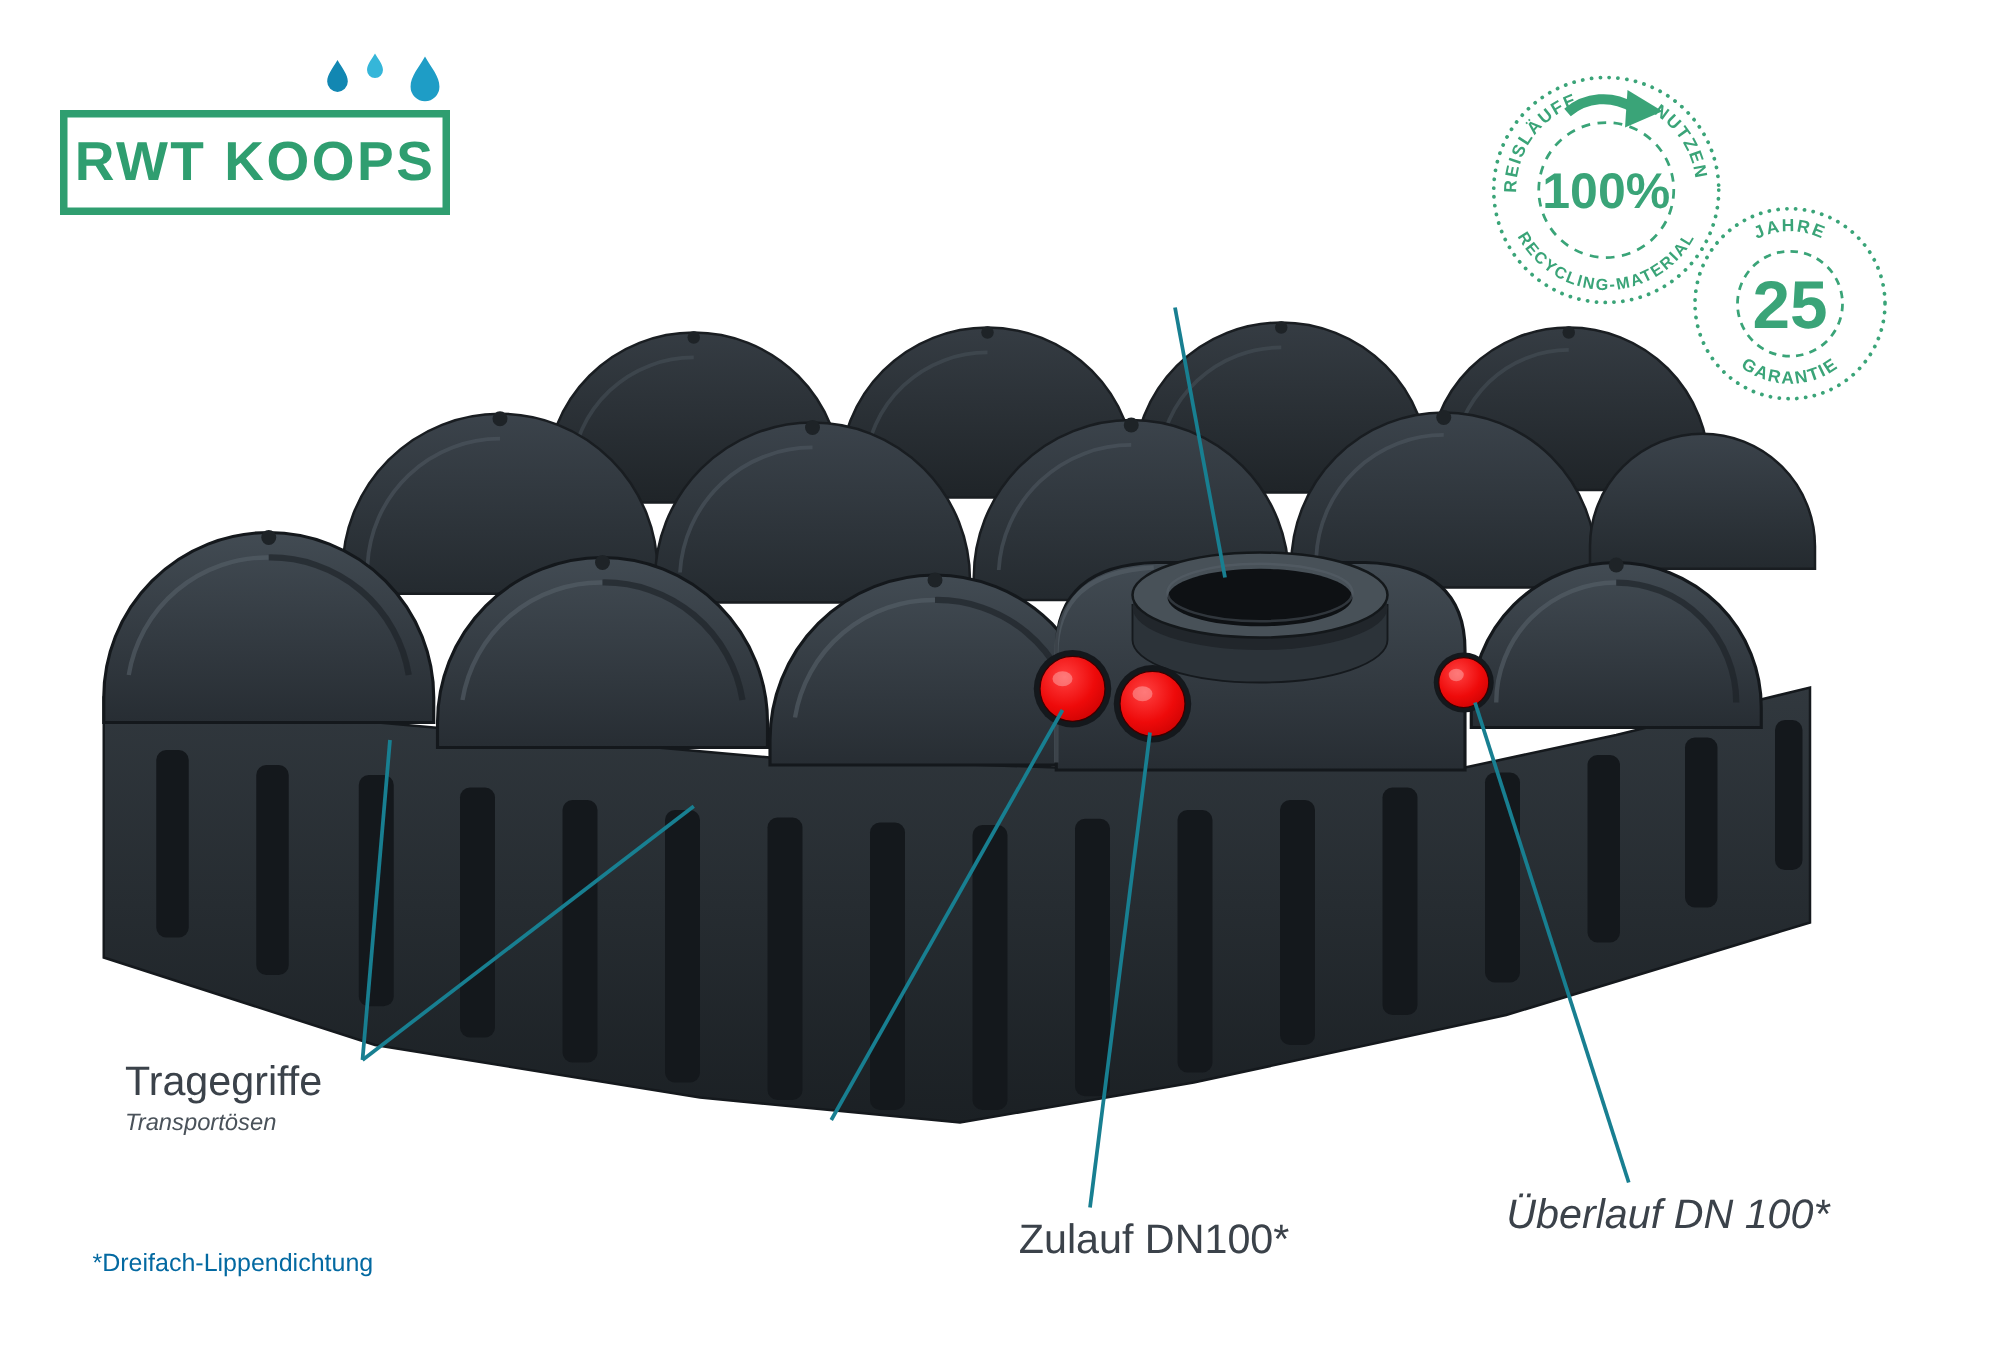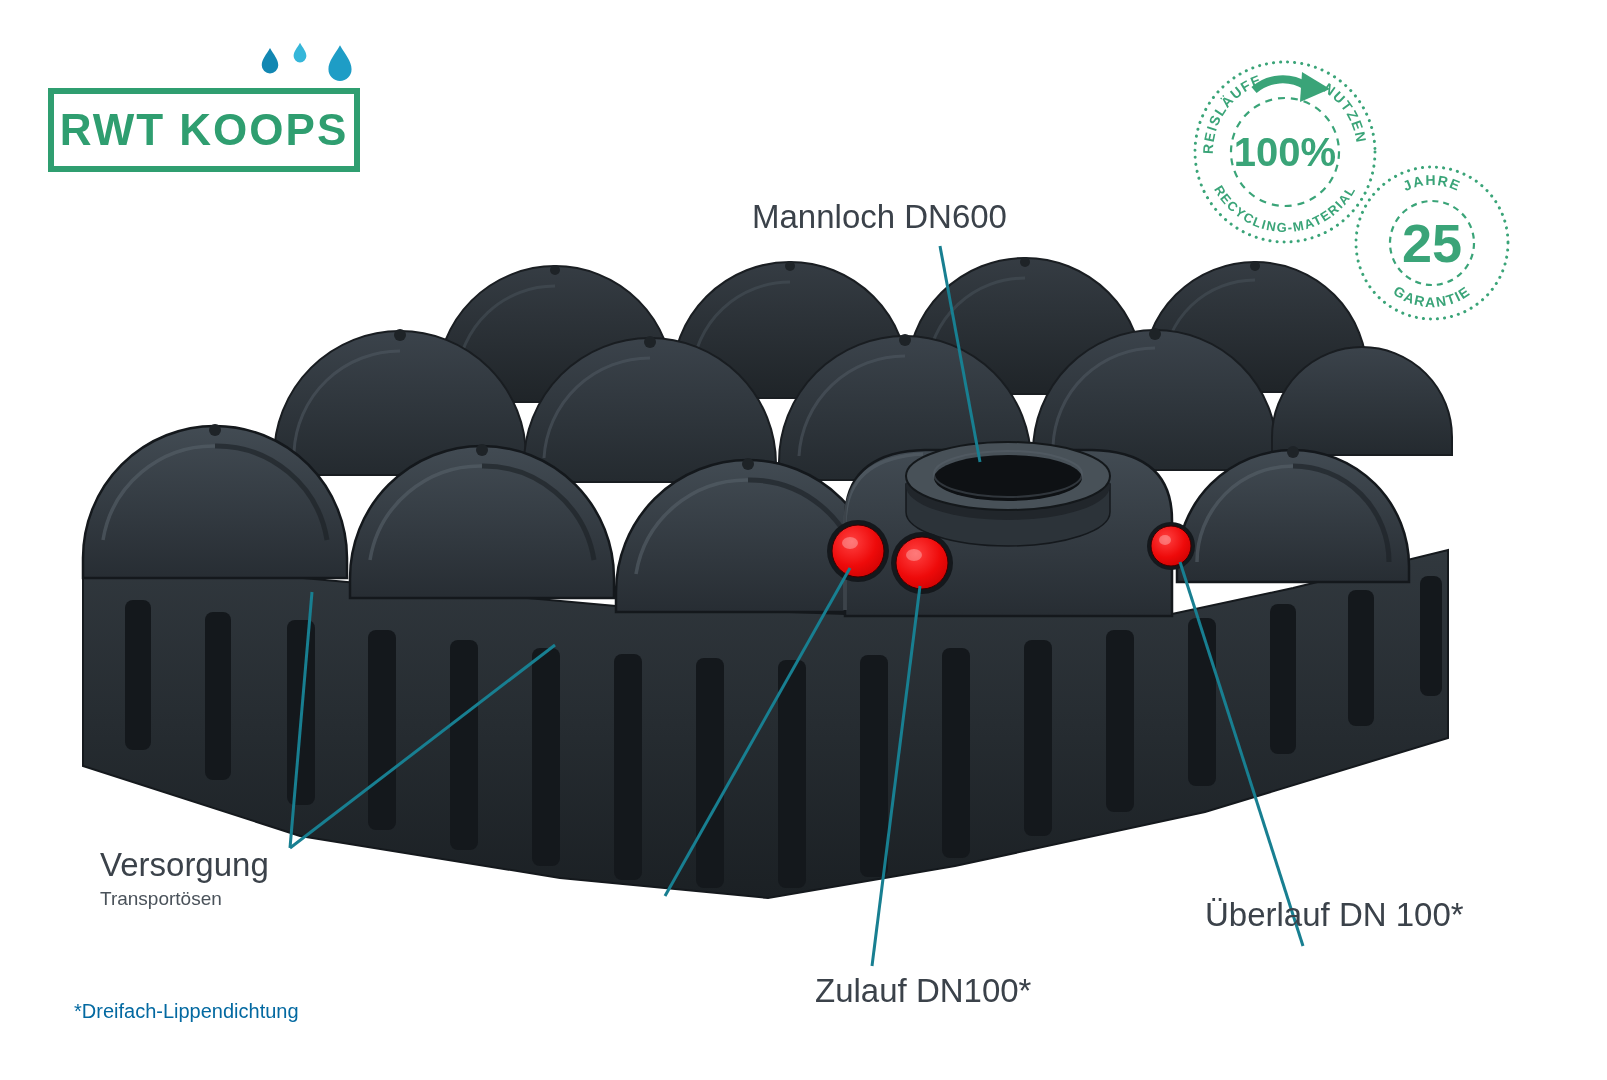--- a/index.html
+++ b/index.html
@@ -13,24 +13,24 @@
             display:flex;align-items:center;justify-content:center;}
   .logo-text{color:#2f9e70;font-size:44px;font-weight:800;letter-spacing:2px;white-space:nowrap;}
   .logo-drops{position:absolute;left:200px;top:0px;width:130px;height:62px;}
 
   
   .callout{position:absolute;color:#3b424a;white-space:nowrap;}
   .callout-main{font-size:33px;font-weight:400;}
   .callout-sub{font-size:19px;font-weight:400;color:#4a525a;}
   #label-manhole{left:752px;top:198px;}
   #label-handles{left:100px;top:846px;}
-  #label-handles-sub{left:100px;top:888px;}
+  #label-handles-sub{left:100px;top:888px;font-style:italic;}
   #label-supply{left:455px;top:902px;}
   #label-inlet{left:815px;top:972px;}
-  #label-overflow{left:1205px;top:896px;}
+  #label-overflow{left:1205px;top:952px;font-style:italic;}
   #label-footnote{left:74px;top:1000px;font-size:20px;color:#0369a1;}
 
   
   #badges{position:absolute;left:1160px;top:30px;width:440px;height:320px;}
   .badge-ring-text{font-size:14px;font-weight:700;letter-spacing:1.5px;fill:#3aa478;}
   .badge-center-big{font-weight:800;fill:#3aa478;}
 </style>
 </head>
 <body>
 
@@ -222,20 +222,19 @@
     <g>
       <circle cx="272" cy="213" r="80" fill="#ffffff"></circle>
       <circle cx="272" cy="213" r="76" fill="none" stroke="#3aa478" stroke-width="3" stroke-dasharray="0.1 7" stroke-linecap="round"></circle>
       <circle cx="272" cy="213" r="42" fill="none" stroke="#3aa478" stroke-width="2.2" stroke-dasharray="6 5"></circle>
       <text class="badge-ring-text"><textPath href="#b2top" startOffset="50%" text-anchor="middle">JAHRE</textPath></text>
       <text class="badge-ring-text"><textPath href="#b2bot" startOffset="50%" text-anchor="middle">GARANTIE</textPath></text>
       <text x="272" y="232" text-anchor="middle" class="badge-center-big" style="font-size:54px;">25</text>
     </g>
   </svg>
 
-  <div id="label-manhole" class="callout callout-main">Mannloch DN600</div>
-  <div id="label-handles" class="callout callout-main">Versorgung</div>
+  <div id="label-handles" class="callout callout-main">Tragegriffe</div>
   <div id="label-handles-sub" class="callout callout-sub">Transportösen</div>
   <div id="label-inlet" class="callout callout-main">Zulauf DN100*</div>
   <div id="label-overflow" class="callout callout-main">Überlauf DN 100*</div>
   <div id="label-footnote" class="callout">*Dreifach-Lippendichtung</div>
 
 </div>
 
 </body></html>

